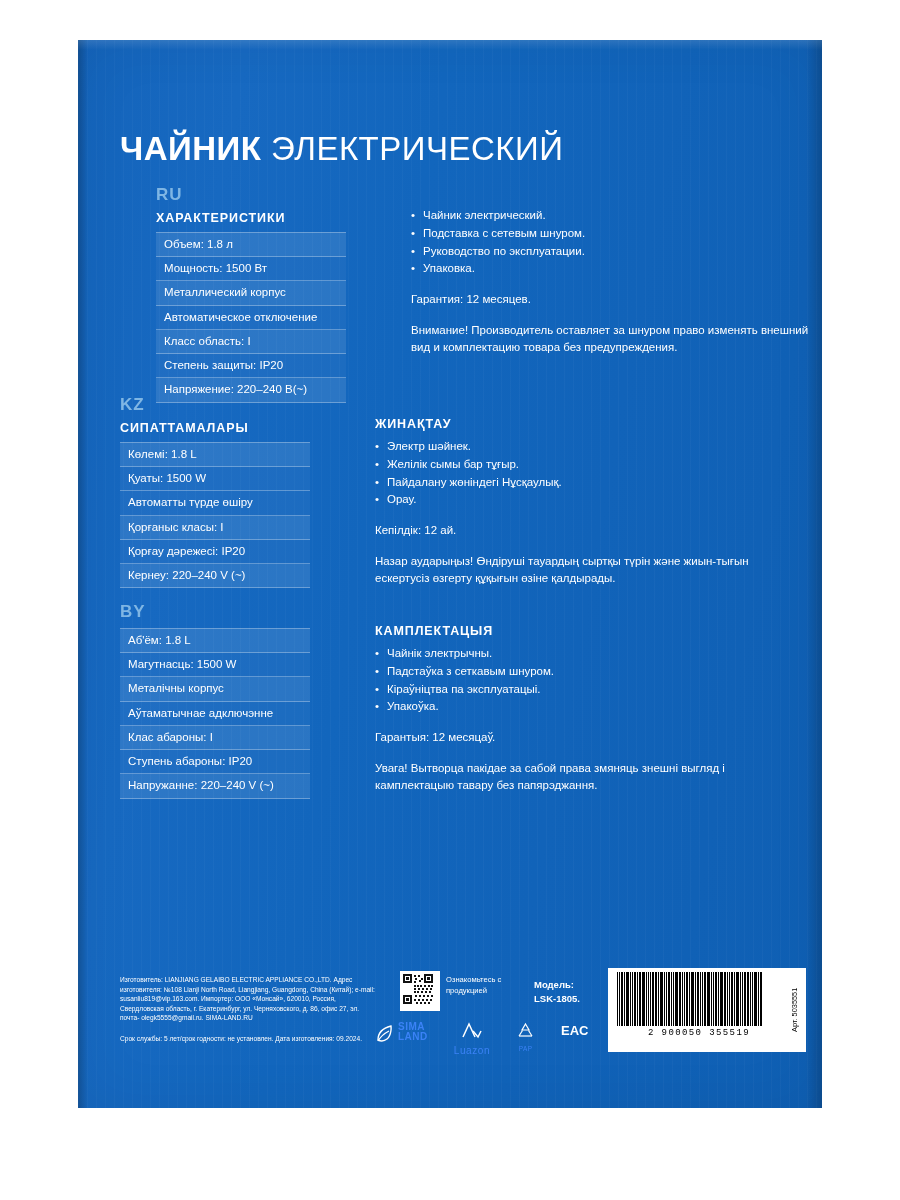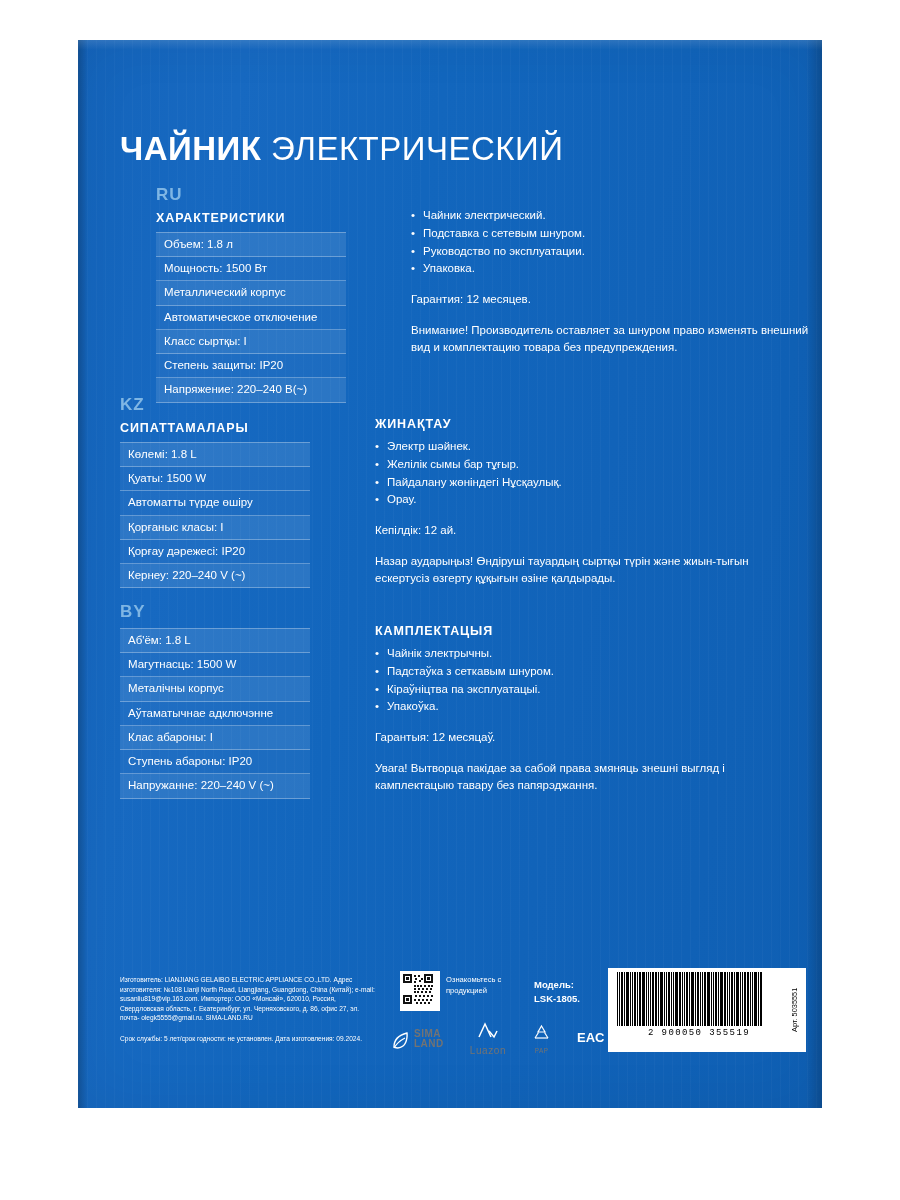--- a/index.html
+++ b/index.html
@@ -208,26 +208,26 @@
     color: #000;
     writing-mode: vertical-rl;
     transform: rotate(180deg);
     text-align: center;
     padding: 3px 0;
     box-sizing: border-box;
   }
   
   .logos {
     position: absolute;
-    left: 392px;
+    left: 376px;
     top: 1022px;
     display: flex;
-    align-items: center;
+    align-items: flex-start;
     gap: 26px;
-    color: #737373;
+    color: #3b82f6;
   }
   .logo-sima { display: flex; align-items: center; gap: 5px; }
   .logo-sima .txt { font-size: 10px; font-weight: bold; line-height: 1.0; letter-spacing: 0.5px; }
   .logo-luazon { text-align: center; }
   .logo-luazon .nm { font-size: 10px; letter-spacing: 0.6px; margin-top: 2px; }
   .logo-pap { text-align: center; }
   .logo-pap .nm { font-size: 6.4px; letter-spacing: 0.5px; margin-top: 2px; }
   .logo-eac { text-align: center; }
   .logo-eac .nm { font-size: 6px; margin-top: 2px; }
   .sr { position: absolute; width: 1px; height: 1px; overflow: hidden; clip: rect(0 0 0 0); }
@@ -249,21 +249,21 @@
     </div>
 
     <div class="lang-block" style="left:120px; top:185px; width:560px;margin-left:36px;">
       <div class="lang-code">RU</div>
       <div class="col-head">ХАРАКТЕРИСТИКИ</div>
       <div class="spec-table">
         <div class="spec-row">Объем: 1.8 л</div>
         <div class="spec-row alt">Мощность: 1500 Вт</div>
         <div class="spec-row">Металлический корпус</div>
         <div class="spec-row alt">Автоматическое отключение</div>
-        <div class="spec-row">Класс сыртқы: I</div>
+        <div class="spec-row">Класс область: I</div>
         <div class="spec-row alt">Степень защиты: IP20</div>
         <div class="spec-row">Напряжение: 220–240 В(~)</div>
       </div>
       <div class="right-col">
         <ul class="items">
           <li>Чайник электрический.</li>
           <li>Подставка с сетевым шнуром.</li>
           <li>Руководство по эксплуатации.</li>
           <li>Упаковка.</li>
         </ul>

